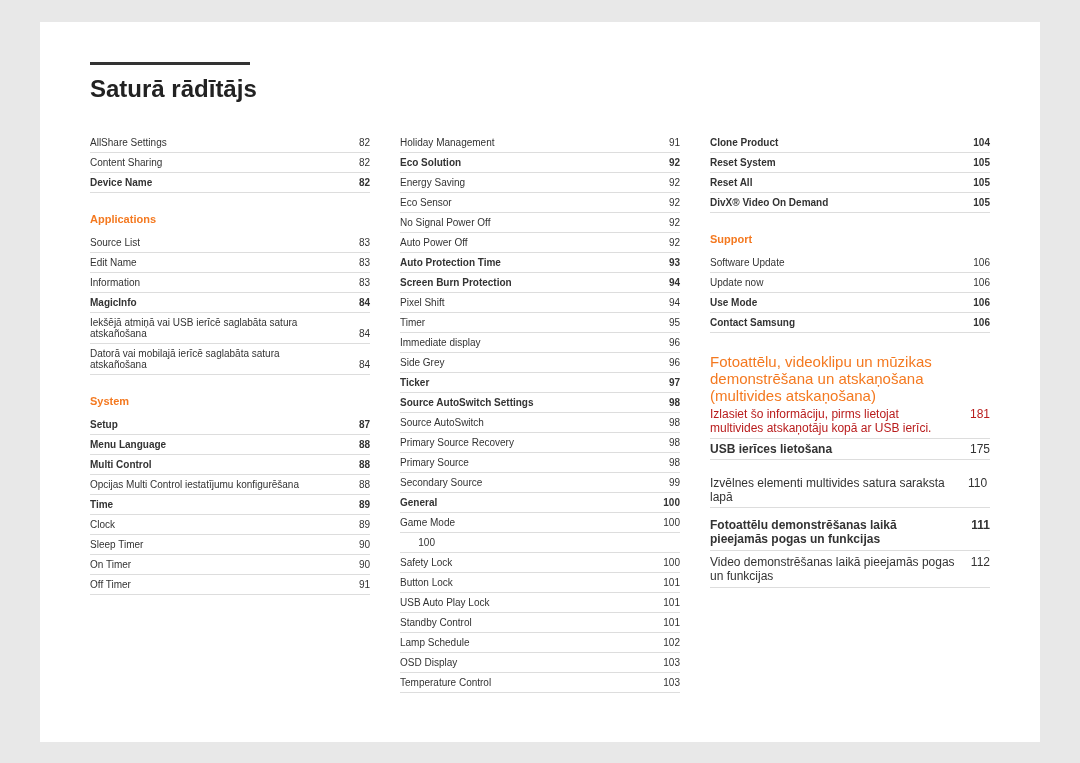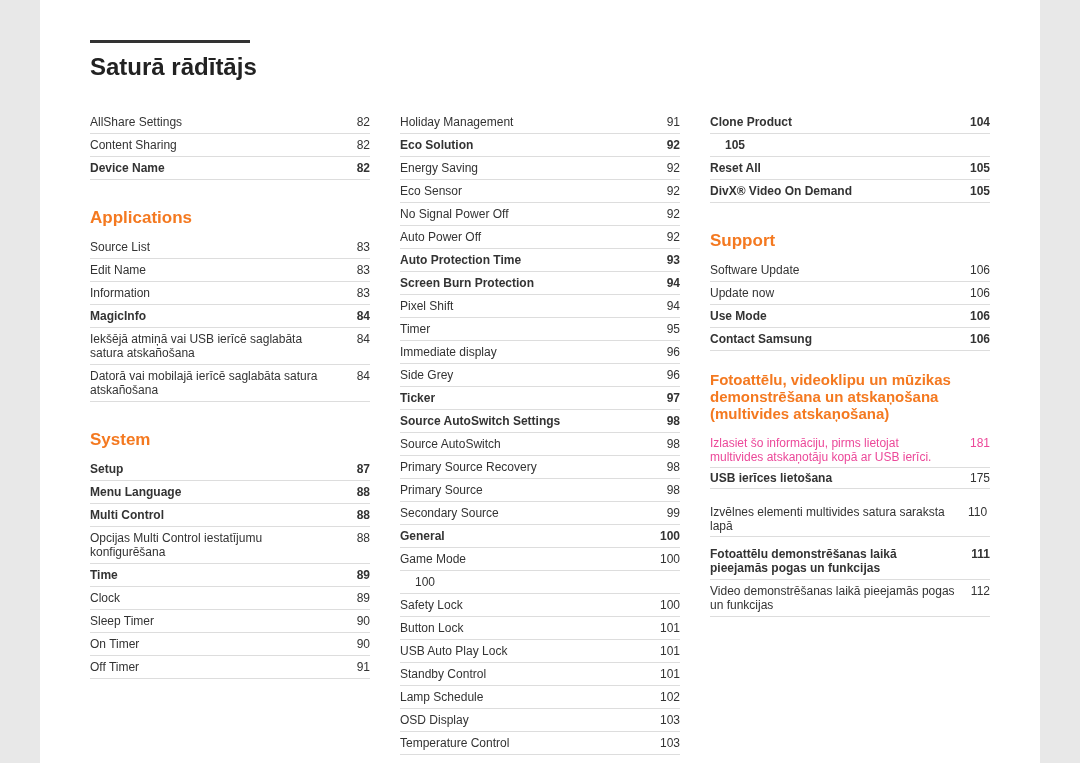--- a/index.html
+++ b/index.html
@@ -35,55 +35,55 @@
       gap: 0;
       width: 100%;
     }
     .col {
       flex: 1;
       padding-right: 30px;
     }
     .col:last-child { padding-right: 0; }
 
     .section-title {
-      font-size: 17px;
+      font-size: 11px;
       font-weight: 700;
       color: #f47920;
       margin-bottom: 8px;
-      margin-top: 28px;
+      margin-top: 20px;
     }
 
     .toc-entry {
       display: flex;
       justify-content: space-between;
-      align-items: flex-start;
+      align-items: flex-end;
       border-bottom: 1px solid #ddd;
       padding: 4px 0;
-      font-size: 12px;
+      font-size: 10px;
       color: #333;
     }
     .toc-entry.bold {
       font-weight: 700;
     }
     .toc-entry .label { flex: 1; }
     .toc-entry .page-num {
       margin-left: 10px;
       min-width: 25px;
       text-align: right;
     }
 
     .orange-block {
       background: none;
       margin-top: 20px;
     }
     .orange-title {
       font-size: 15px;
-      font-weight: 700;
+      font-weight: 400;
       color: #f47920;
-      margin-bottom: 11px;
+      margin-bottom: 0;
     }
   </style>
 </head>
 <body>
 
 <div class="page">
   <div class="title-bar"></div>
   <h1>Saturā rādītājs</h1>
 
   <div class="columns">
@@ -302,20 +302,21 @@
 
     </div>
 
     <div class="col">
       <div id="col3-top">
           <div class="toc-entry bold">
             <span class="label">Clone Product</span>
             <span class="page-num">104</span>
           </div>
           <div class="toc-entry bold">
+            <span class="label">Reset System</span>
             <span class="page-num">105</span>
           </div>
           <div class="toc-entry bold">
             <span class="label">Reset All</span>
             <span class="page-num">105</span>
           </div>
           <div class="toc-entry bold">
             <span class="label">DivX® Video On Demand</span>
             <span class="page-num">105</span>
           </div>
@@ -335,21 +336,21 @@
             <span class="page-num">106</span>
           </div>
           <div class="toc-entry bold">
             <span class="label">Contact Samsung</span>
             <span class="page-num">106</span>
           </div>
         </div>
       <div class="orange-block">
         <div class="orange-title">Fotoattēlu, videoklipu un mūzikas demonstrēšana un atskaņošana (multivides atskaņošana)</div>
         <div id="orange-entries">
-            <div style="display: flex; justify-content: space-between; align-items: baseline; padding: 3px 0px; font-size: 12px; color: #ec4899; border-bottom: 1px solid rgb(221, 221, 221);">
+            <div style="display: flex; justify-content: space-between; align-items: baseline; padding: 3px 0px; font-size: 12px; color: #b91c1c; border-bottom: 1px solid rgb(221, 221, 221);">
               <span style="flex: 1 1 0%;">Izlasiet šo informāciju, pirms lietojat multivides atskaņotāju kopā ar USB ierīci.</span>
               <span style="margin-left: 10px; min-width: 25px; text-align: right;">181</span>
             </div>
             <div style="display: flex; justify-content: space-between; align-items: baseline; padding: 3px 0px; font-size: 12px; color: rgb(51, 51, 51); border-bottom: 1px solid rgb(221, 221, 221);">
               <span style="flex: 1 1 0%; font-weight: bold;">USB ierīces lietošana</span>
               <span style="margin-left: 10px; min-width: 25px; text-align: right;">175</span>
             </div>
             <div style="display: flex; justify-content: space-between; align-items: baseline; padding: 3px 0px; font-size: 12px; color: rgb(51, 51, 51); border-bottom: 1px solid rgb(221, 221, 221);">
               <span style="flex: 1 1 0%;">Izvēlnes elementi multivides satura saraksta lapā</span>
               <span style="margin-left: 10px; min-width: 25px; text-align: center; margin-top: 13px;">110</span>

